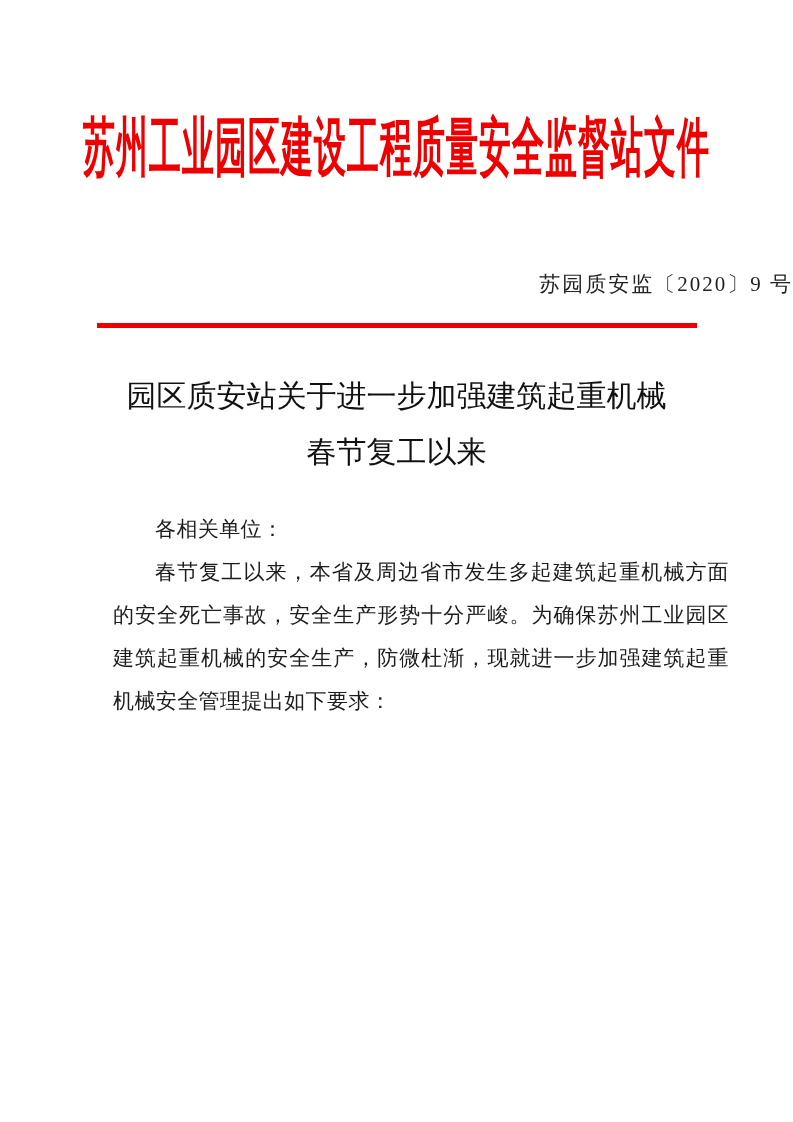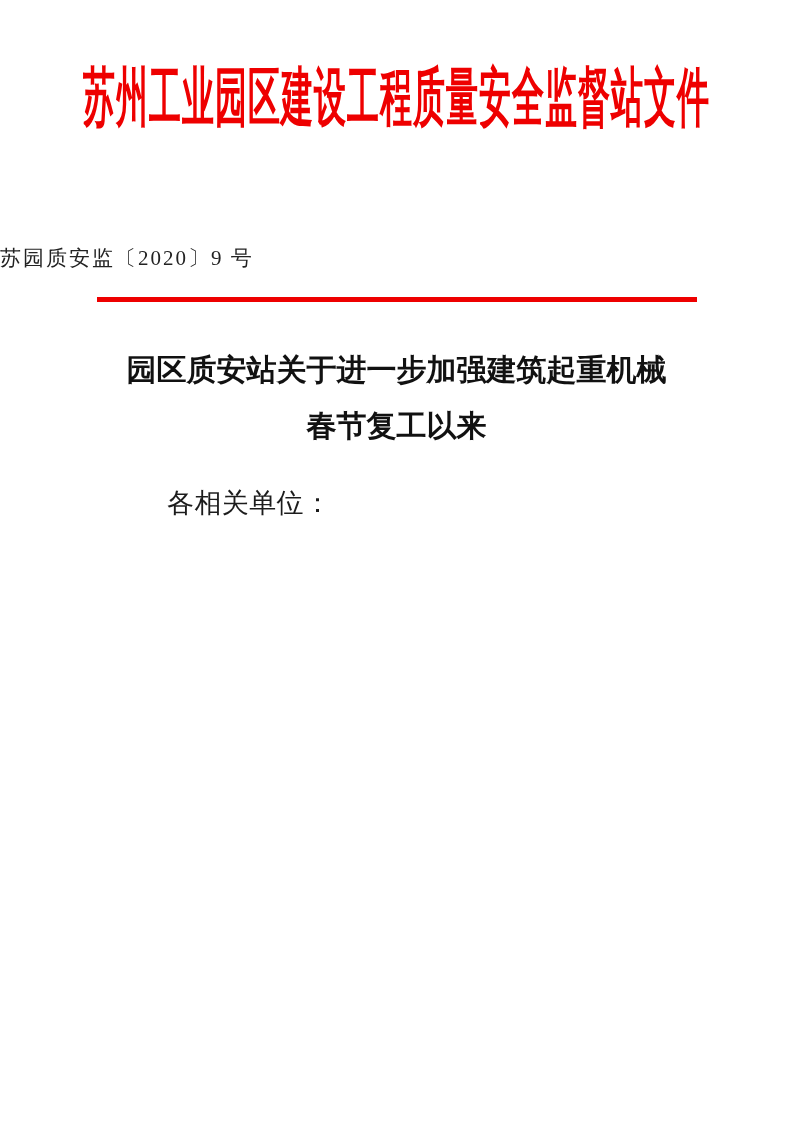--- a/index.html
+++ b/index.html
@@ -13,63 +13,63 @@
     overflow: hidden;
   }
   .page {
     position: relative;
     width: 793px;
     height: 1122px;
     background: #ffffff;
   }
   
   .letterhead {
-    margin-top: 60px;
+    margin-top: 110px;
     height: 74px;
     display: flex;
     align-items: center;
     justify-content: center;
   }
   .letterhead-text {
     font-size: 32px;
     font-weight: bold;
     letter-spacing: 1px;
     line-height: 1;
     white-space: nowrap;
     transform: scaleY(2.0);
     transform-origin: center center;
   }
   
   .doc-number {
-    margin-top: 110px;
-    text-align: left;
+    margin-top: 86px;
+    text-align: right;
     font-size: 21px;
     letter-spacing: 2px;
     color: #222;
   }
   
   .red-rule {
     margin: 25px auto 0 auto;
     width: 600px;
     height: 5px;
   }
   
   .doc-title {
     margin-top: 40px;
     text-align: center;
-    font-weight: bold;
+    font-weight: normal;
     font-size: 30px;
     line-height: 56px;
     color: #111;
   }
   
   .body-text {
     margin-top: 28px;
     padding: 0 64px 0 113px;
-    font-size: 27px;
+    font-size: 21px;
     line-height: 43px;
     letter-spacing: 0.4px;
     text-align: justify;
     color: #1c1c1c;
   }
   .body-text p {
     text-indent: 2em;
     margin: 0;
   }
   .salutation {
@@ -89,15 +89,16 @@
 
   <div class="red-rule" style="background: rgb(238, 0, 0);"></div>
 
   <div class="doc-title">
     <div>园区质安站关于进一步加强建筑起重机械</div>
     <div>春节复工以来</div>
   </div>
 
   <div class="body-text">
     <p class="salutation">各相关单位：</p>
+    <p>春节复工以来，本省及周边省市发生多起建筑起重机械方面的安全死亡事故，安全生产形势十分严峻。为确保苏州工业园区建筑起重机械的安全生产，防微杜渐，现就进一步加强建筑起重机械安全管理提出如下要求：</p>
   </div>
 
 </div>
 
 </body></html>

